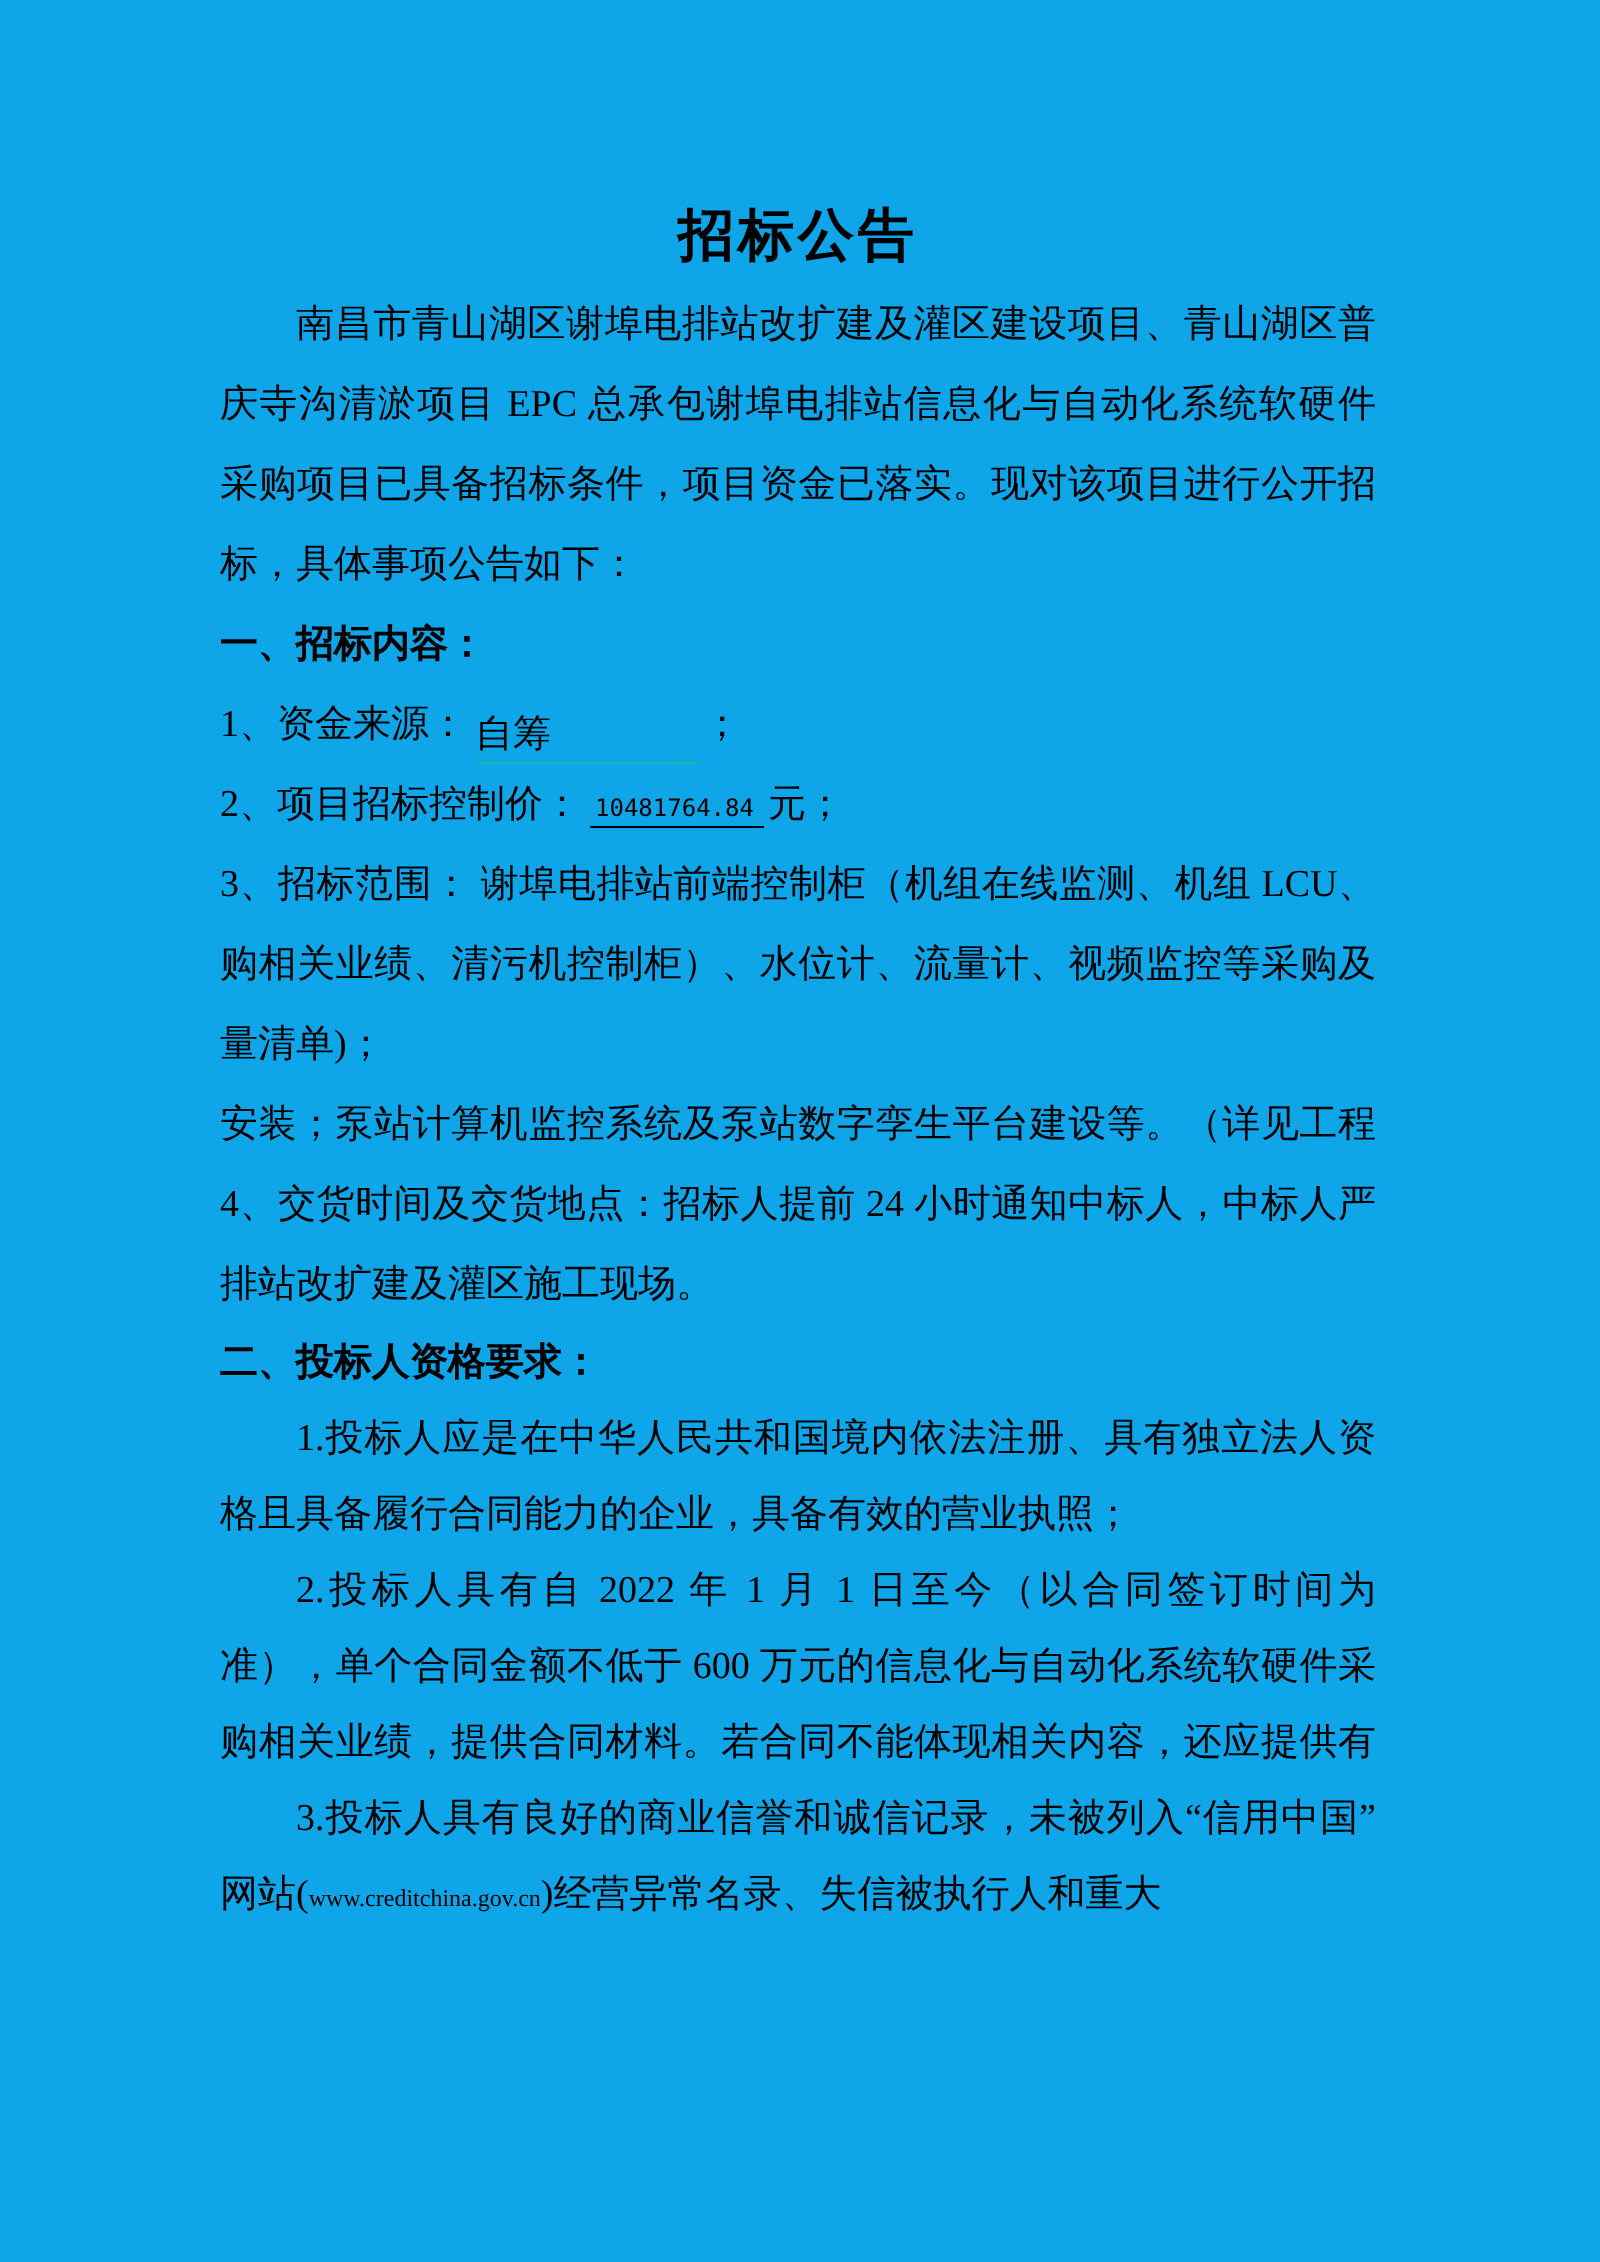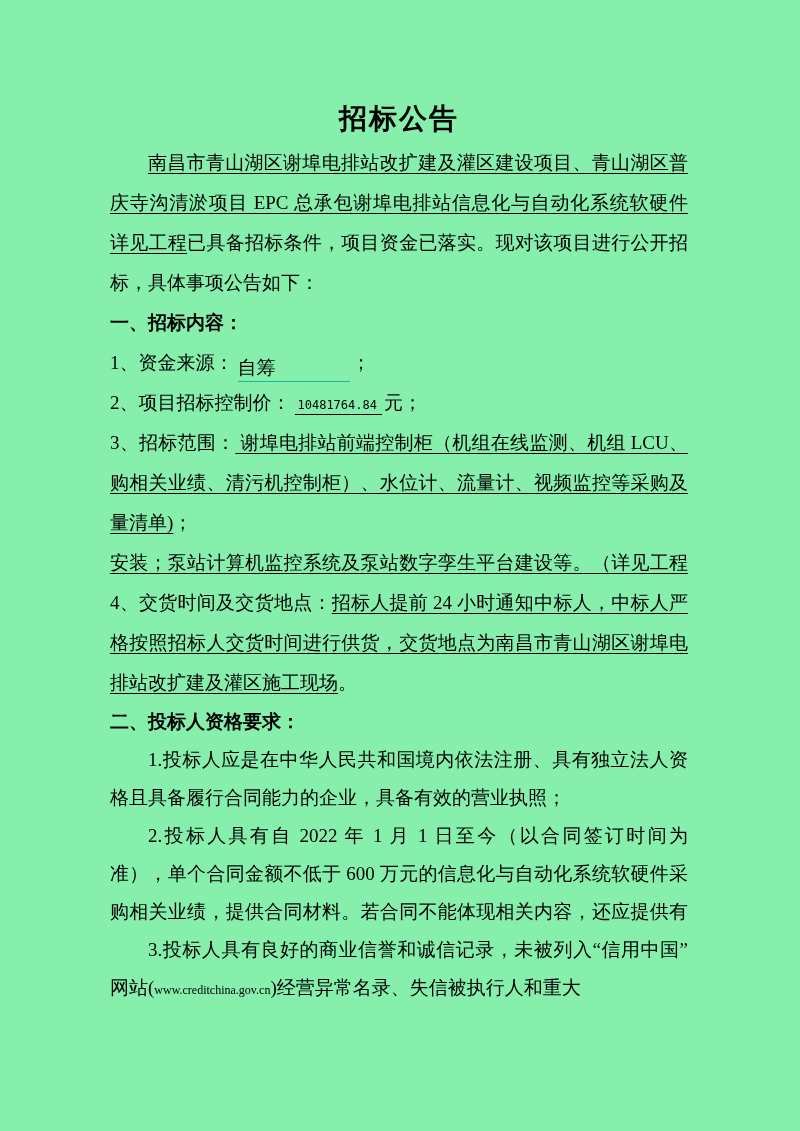--- a/index.html
+++ b/index.html
@@ -1,20 +1,20 @@
 <!DOCTYPE html>
 <html lang="zh"><head>
 <meta charset="utf-8">
 <style>
   html, body { margin: 0; padding: 0; background: #ffffff; }
   .page {
     position: relative;
     width: 800px;
     height: 1131px;
-    background: #86efac;
+    background: #0ea5e9;
     color: #000000;
     overflow: hidden;
     font-family: "Liberation Serif", "DejaVu Serif", serif;
   }
   .content {
     position: absolute;
     left: 110px;
     top: 95px;
     width: 578px;
   }
@@ -36,21 +36,20 @@
     text-align-last: justify;
     text-justify: inter-ideograph;
     white-space: nowrap;
     overflow: hidden;
   }
   .ln.s2 { line-height: 38px; height: 38px; }
   .ln.last { text-align: left; text-align-last: left; }
   .indent { text-indent: 38px; }
   .hd { font-weight: bold; }
   .u {
-    text-decoration: underline;
     text-underline-offset: 4px;
     text-decoration-thickness: 1px;
   }
   .blank {
     display: inline-block;
     width: 112px;
     height: 26px;
     line-height: 26px;
     text-align: right;
     border-bottom: 1px solid #14b8a6;
@@ -74,36 +73,35 @@
 </head>
 <body>
 
 <div class="page">
   <div class="content">
 
     <h1 class="title">招标公告</h1>
 
     <p class="ln indent"><span class="u">南昌市青山湖区谢埠电排站改扩建及灌区建设项目、青山湖区普</span></p>
     <p class="ln"><span class="u">庆寺沟清淤项目 EPC 总承包谢埠电排站信息化与自动化系统软硬件</span></p>
-    <p class="ln"><span class="u">详见工程</span><span>已具备招标条件，项目资金已落实。现对该项目进行公开招</span></p>
+    <p class="ln"><span class="u">采购项目</span><span>已具备招标条件，项目资金已落实。现对该项目进行公开招</span></p>
     <p class="ln last"><span>标，具体事项公告如下：</span></p>
 
     <p class="ln last hd"><span>一、招标内容：</span></p>
 
     <p class="ln last"><span>1、资金来源：</span><span class="blank">自筹</span><span>；</span></p>
 
     <p class="ln last"><span>2、项目招标控制价：</span><span class="num">10481764.84</span><span>元；</span></p>
 
     <p class="ln"><span>3、招标范围：</span><span class="u"> 谢埠电排站前端控制柜（机组在线监测、机组 LCU、</span></p>
     <p class="ln"><span class="u">购相关业绩、清污机控制柜）、水位计、流量计、视频监控等采购及</span></p>
     <p class="ln last"><span class="u">量清单)</span><span>；</span></p>
     <p class="ln"><span class="u">安装；泵站计算机监控系统及泵站数字孪生平台建设等。（详见工程</span></p>
 
     <p class="ln"><span>4、交货时间及交货地点：</span><span class="u">招标人提前 24 小时通知中标人，中标人严</span></p>
-    <p class="ln"><span class="u">格按照招标人交货时间进行供货，交货地点为南昌市青山湖区谢埠电</span></p>
     <p class="ln last"><span class="u">排站改扩建及灌区施工现场</span><span>。</span></p>
 
     <p class="ln s2 last hd"><span>二、投标人资格要求：</span></p>
 
     <p class="ln s2 indent"><span>1.投标人应是在中华人民共和国境内依法注册、具有独立法人资</span></p>
     <p class="ln s2 last"><span>格且具备履行合同能力的企业，具备有效的营业执照；</span></p>
 
     <p class="ln s2 indent"><span>2.投标人具有自 2022 年 1 月 1 日至今（以合同签订时间为</span></p>
     <p class="ln s2"><span>准），单个合同金额不低于 600 万元的信息化与自动化系统软硬件采</span></p>
     <p class="ln s2"><span>购相关业绩，提供合同材料。若合同不能体现相关内容，还应提供有</span></p>

